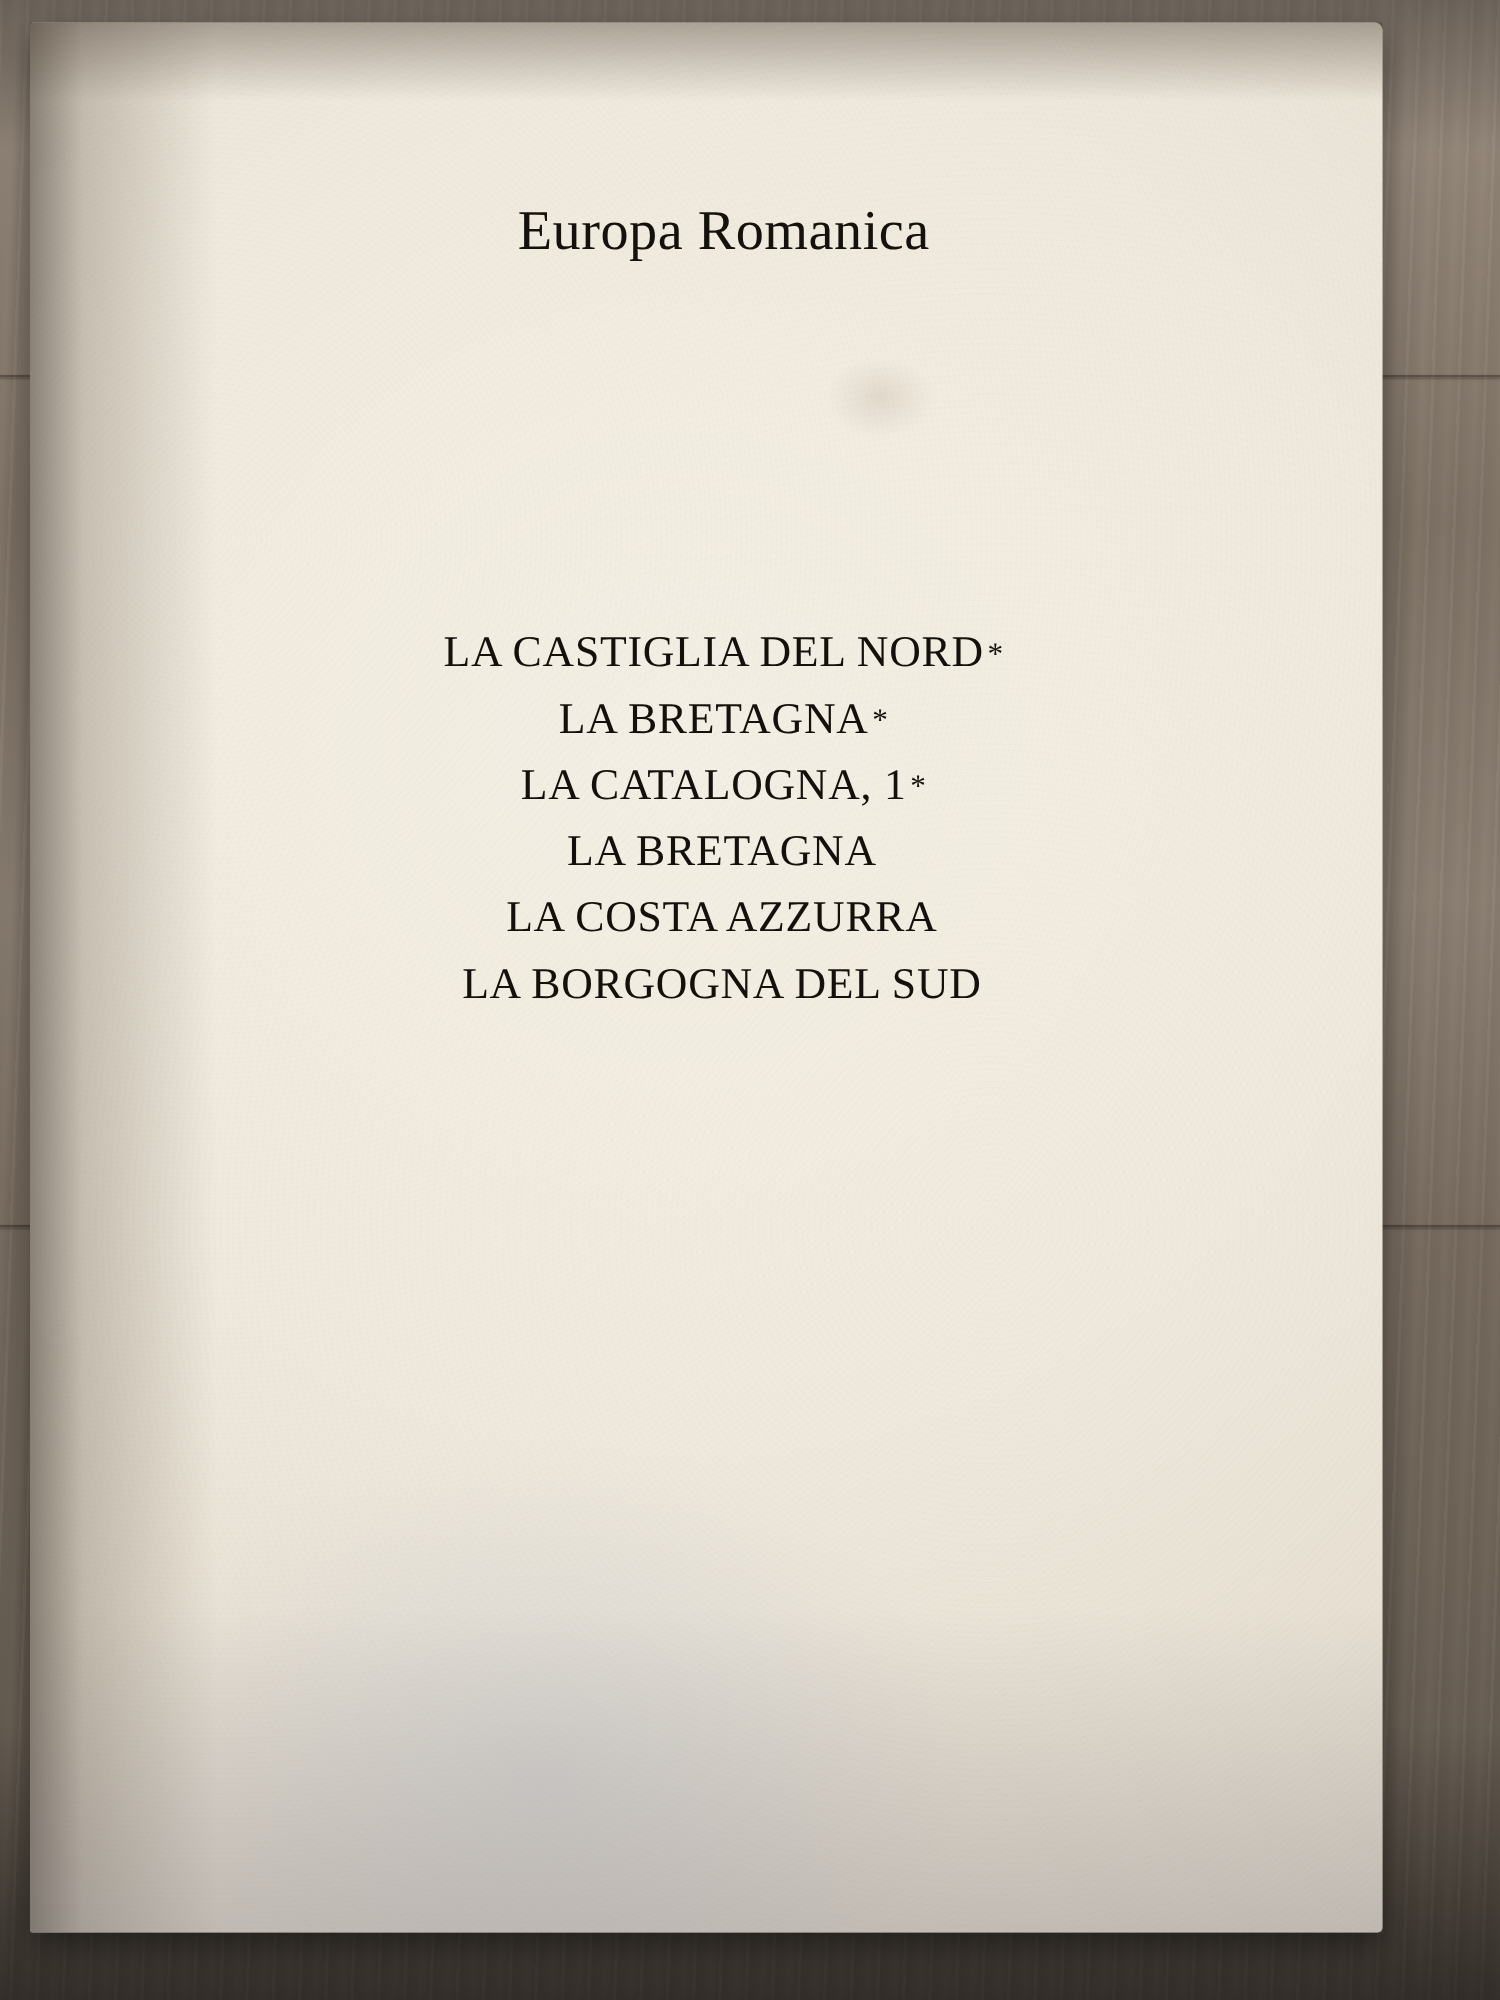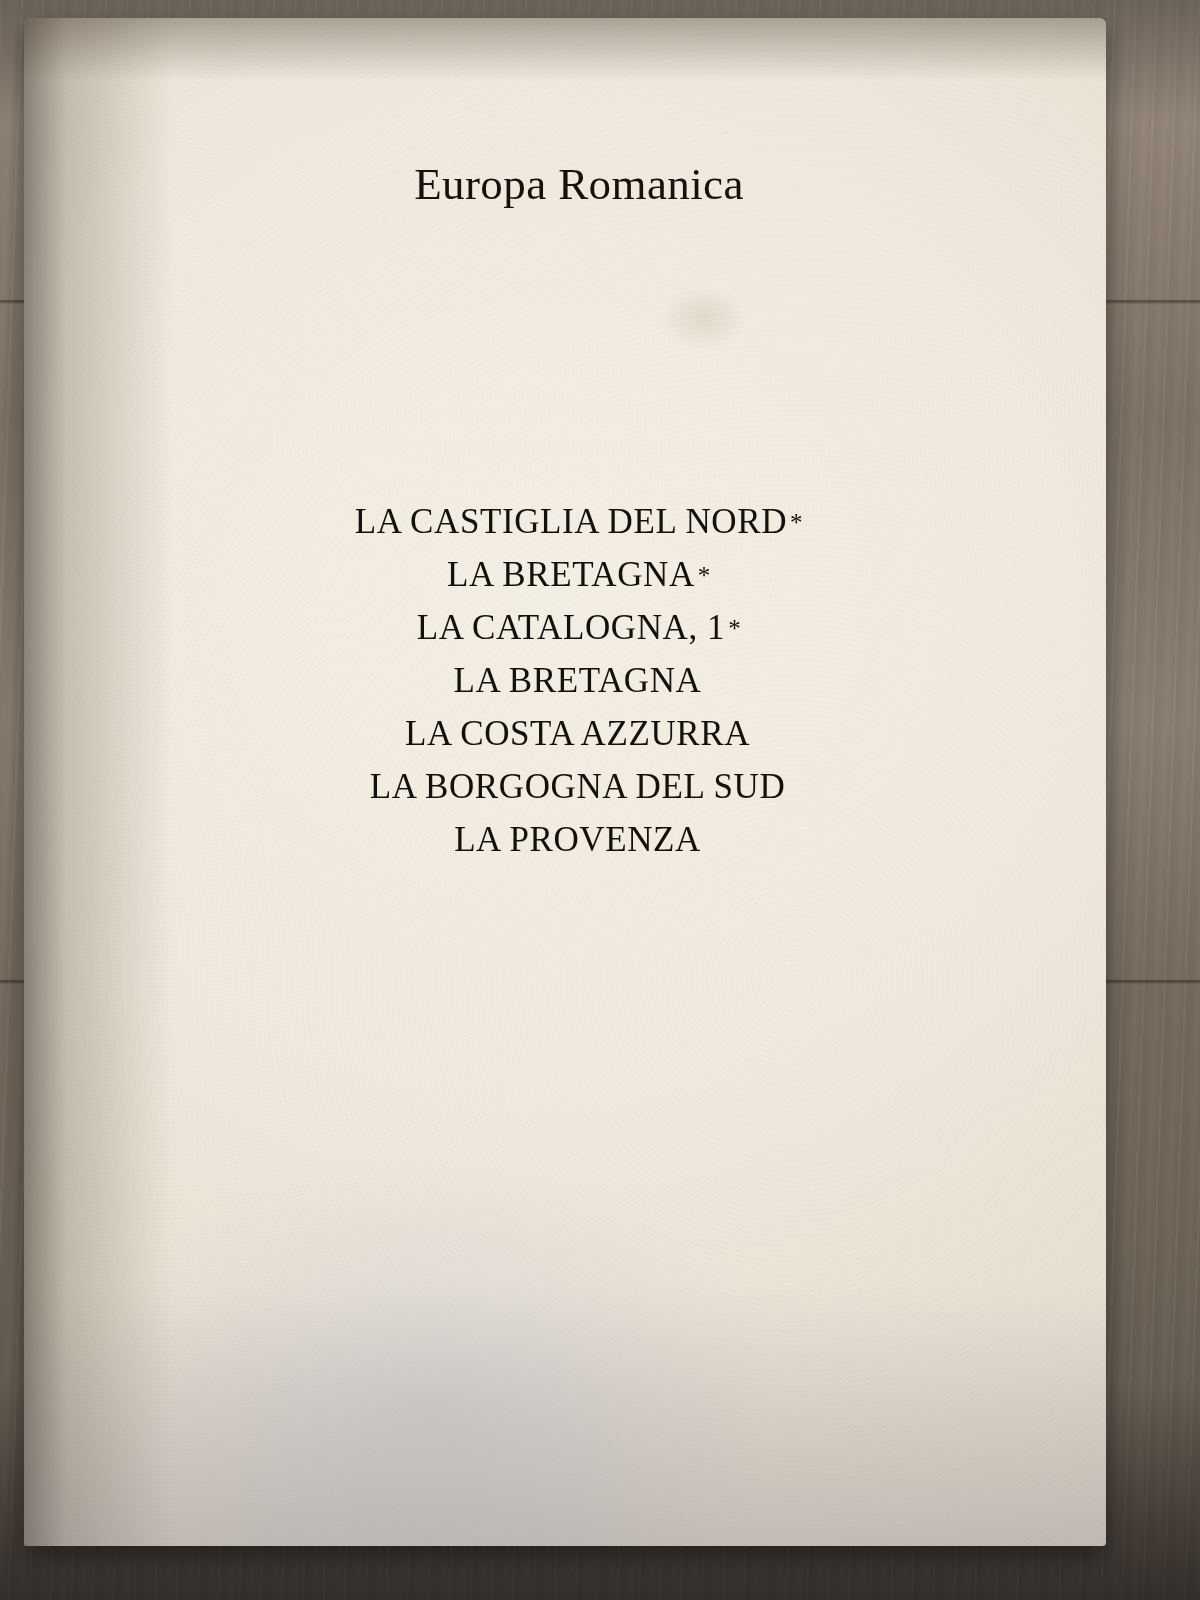--- a/index.html
+++ b/index.html
@@ -233,20 +233,17 @@
         </div>
         <div class="volume-line">
           <span>LA BRETAGNA</span><span class="star"></span>
         </div>
         <div class="volume-line">
           <span>LA COSTA AZZURRA</span><span class="star"></span>
         </div>
         <div class="volume-line">
           <span>LA BORGOGNA DEL SUD</span><span class="star"></span>
         </div>
-        <div class="volume-line">
-          <span>LA PROVENZA</span><span class="star"></span>
-        </div>
       </div>
 
     </div>
   </div>
 </div>
 
 </body></html>

